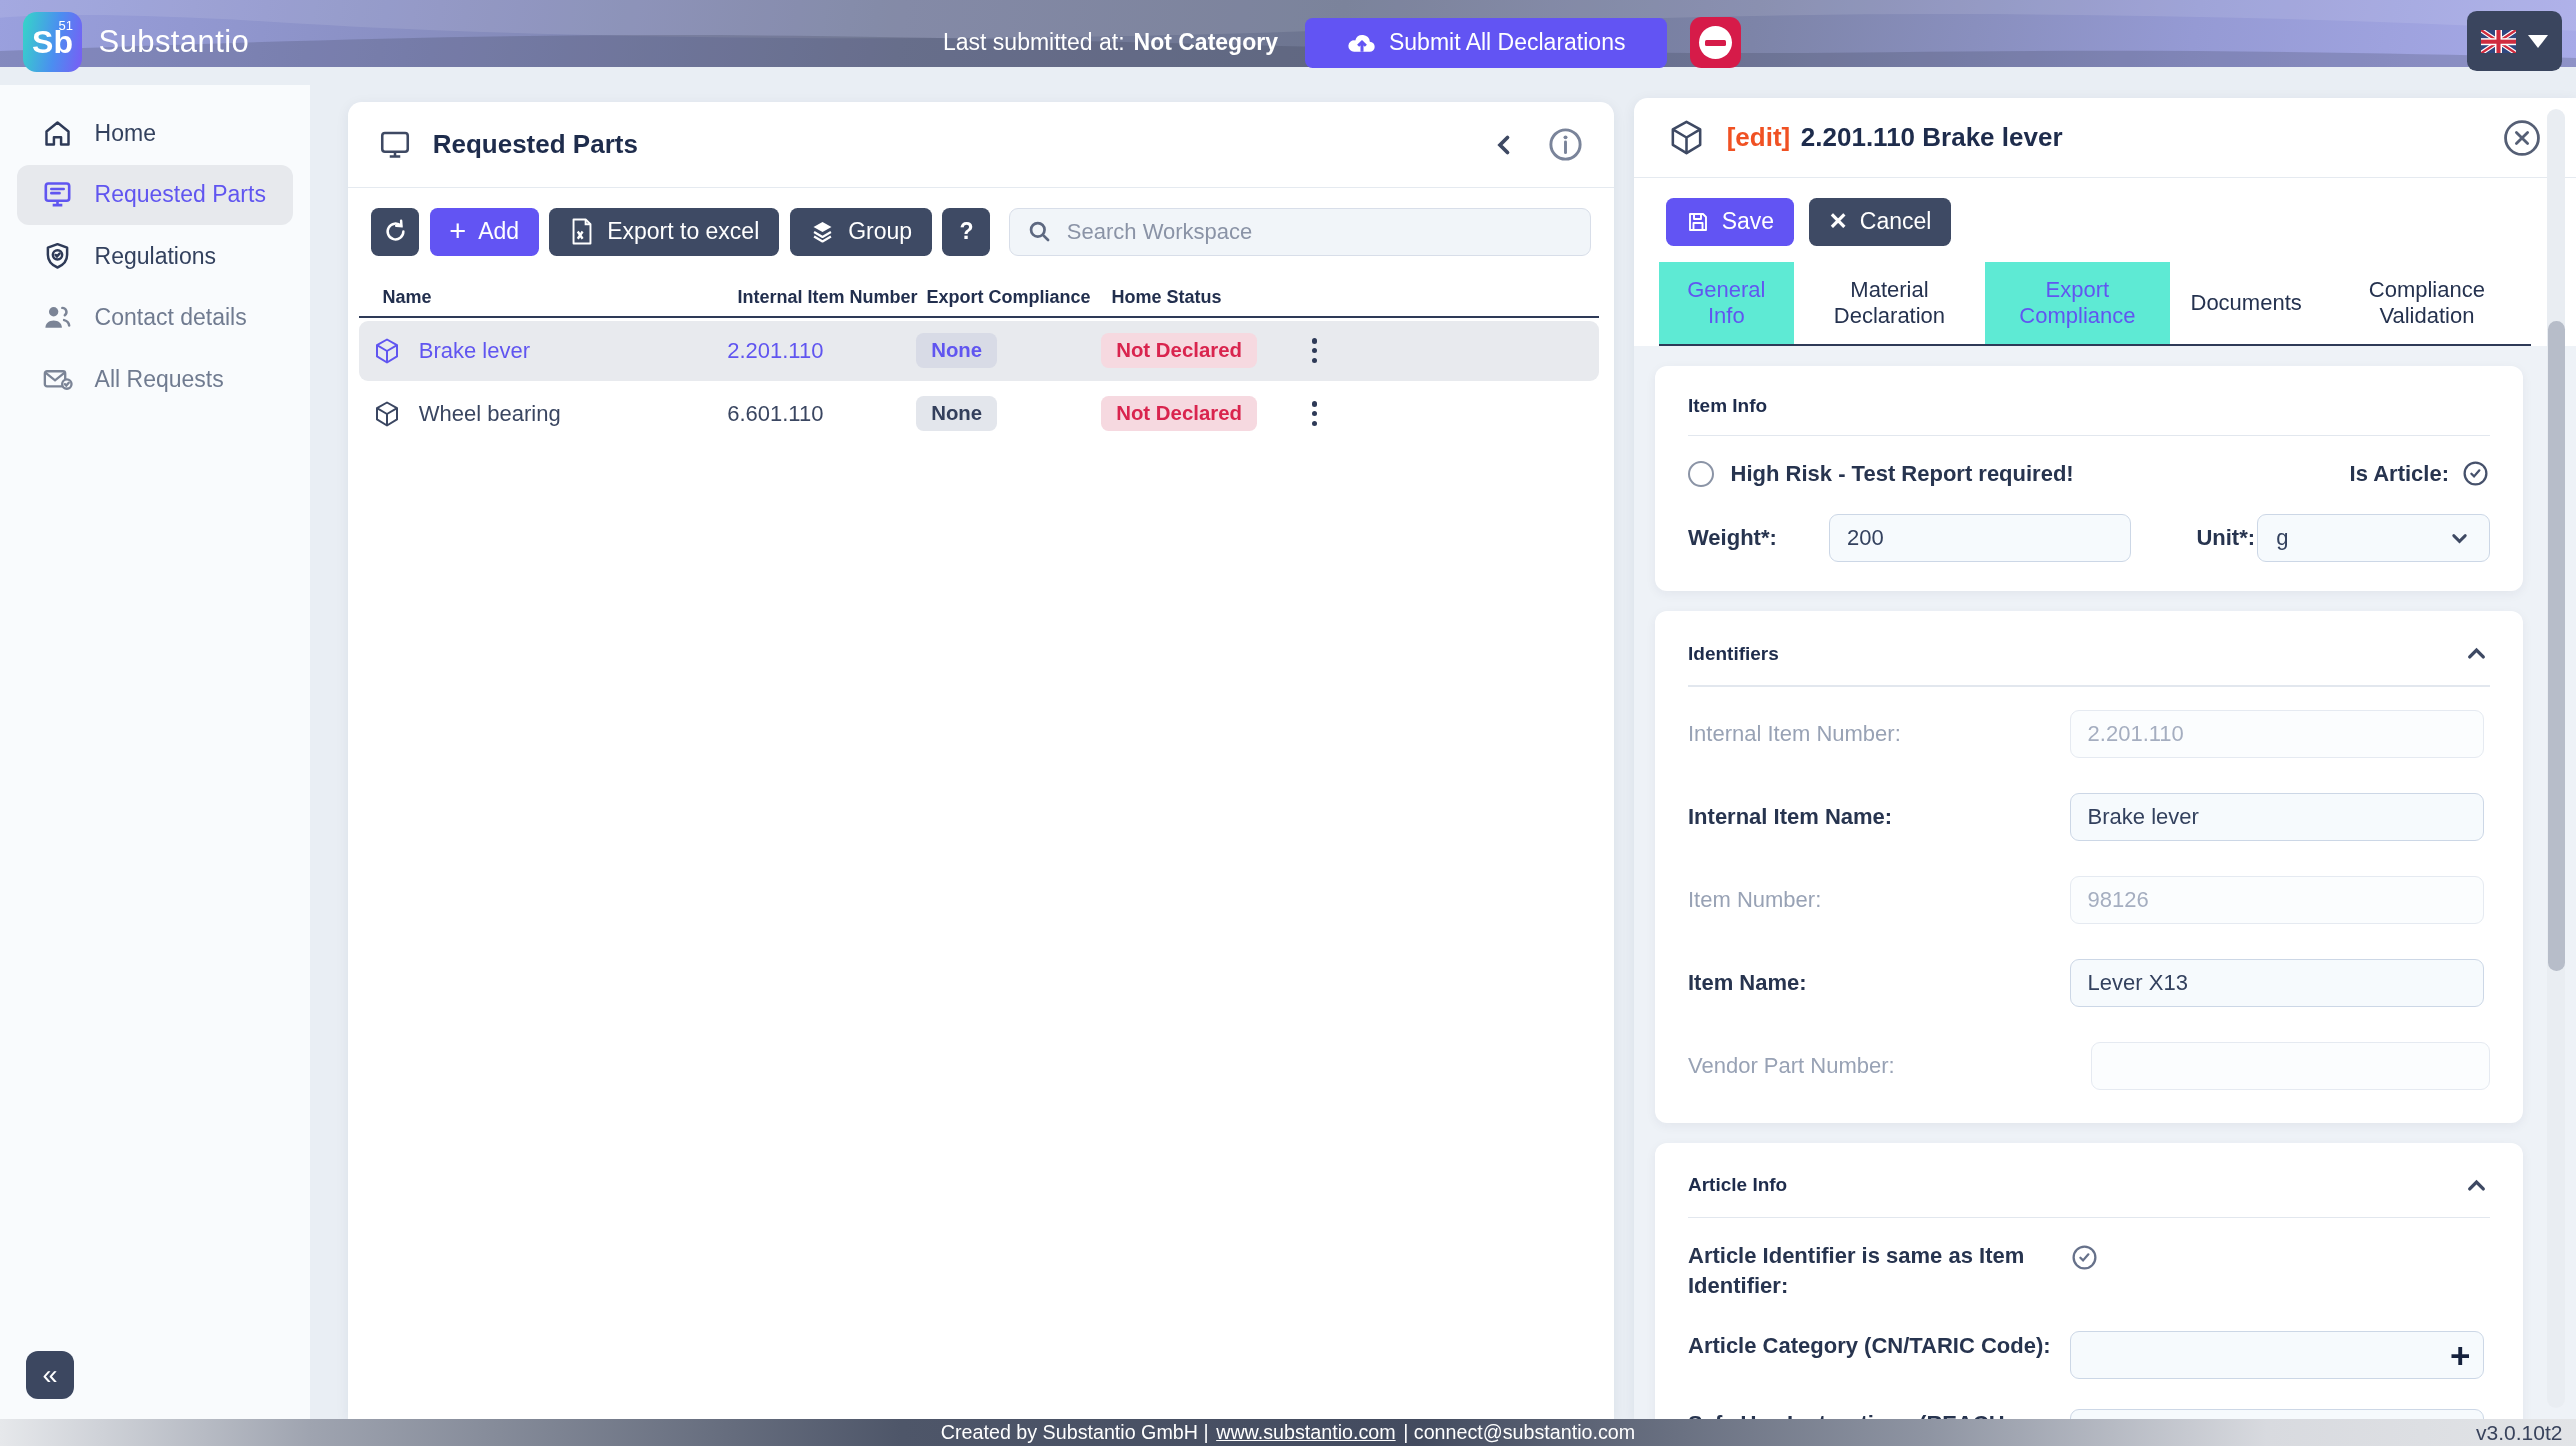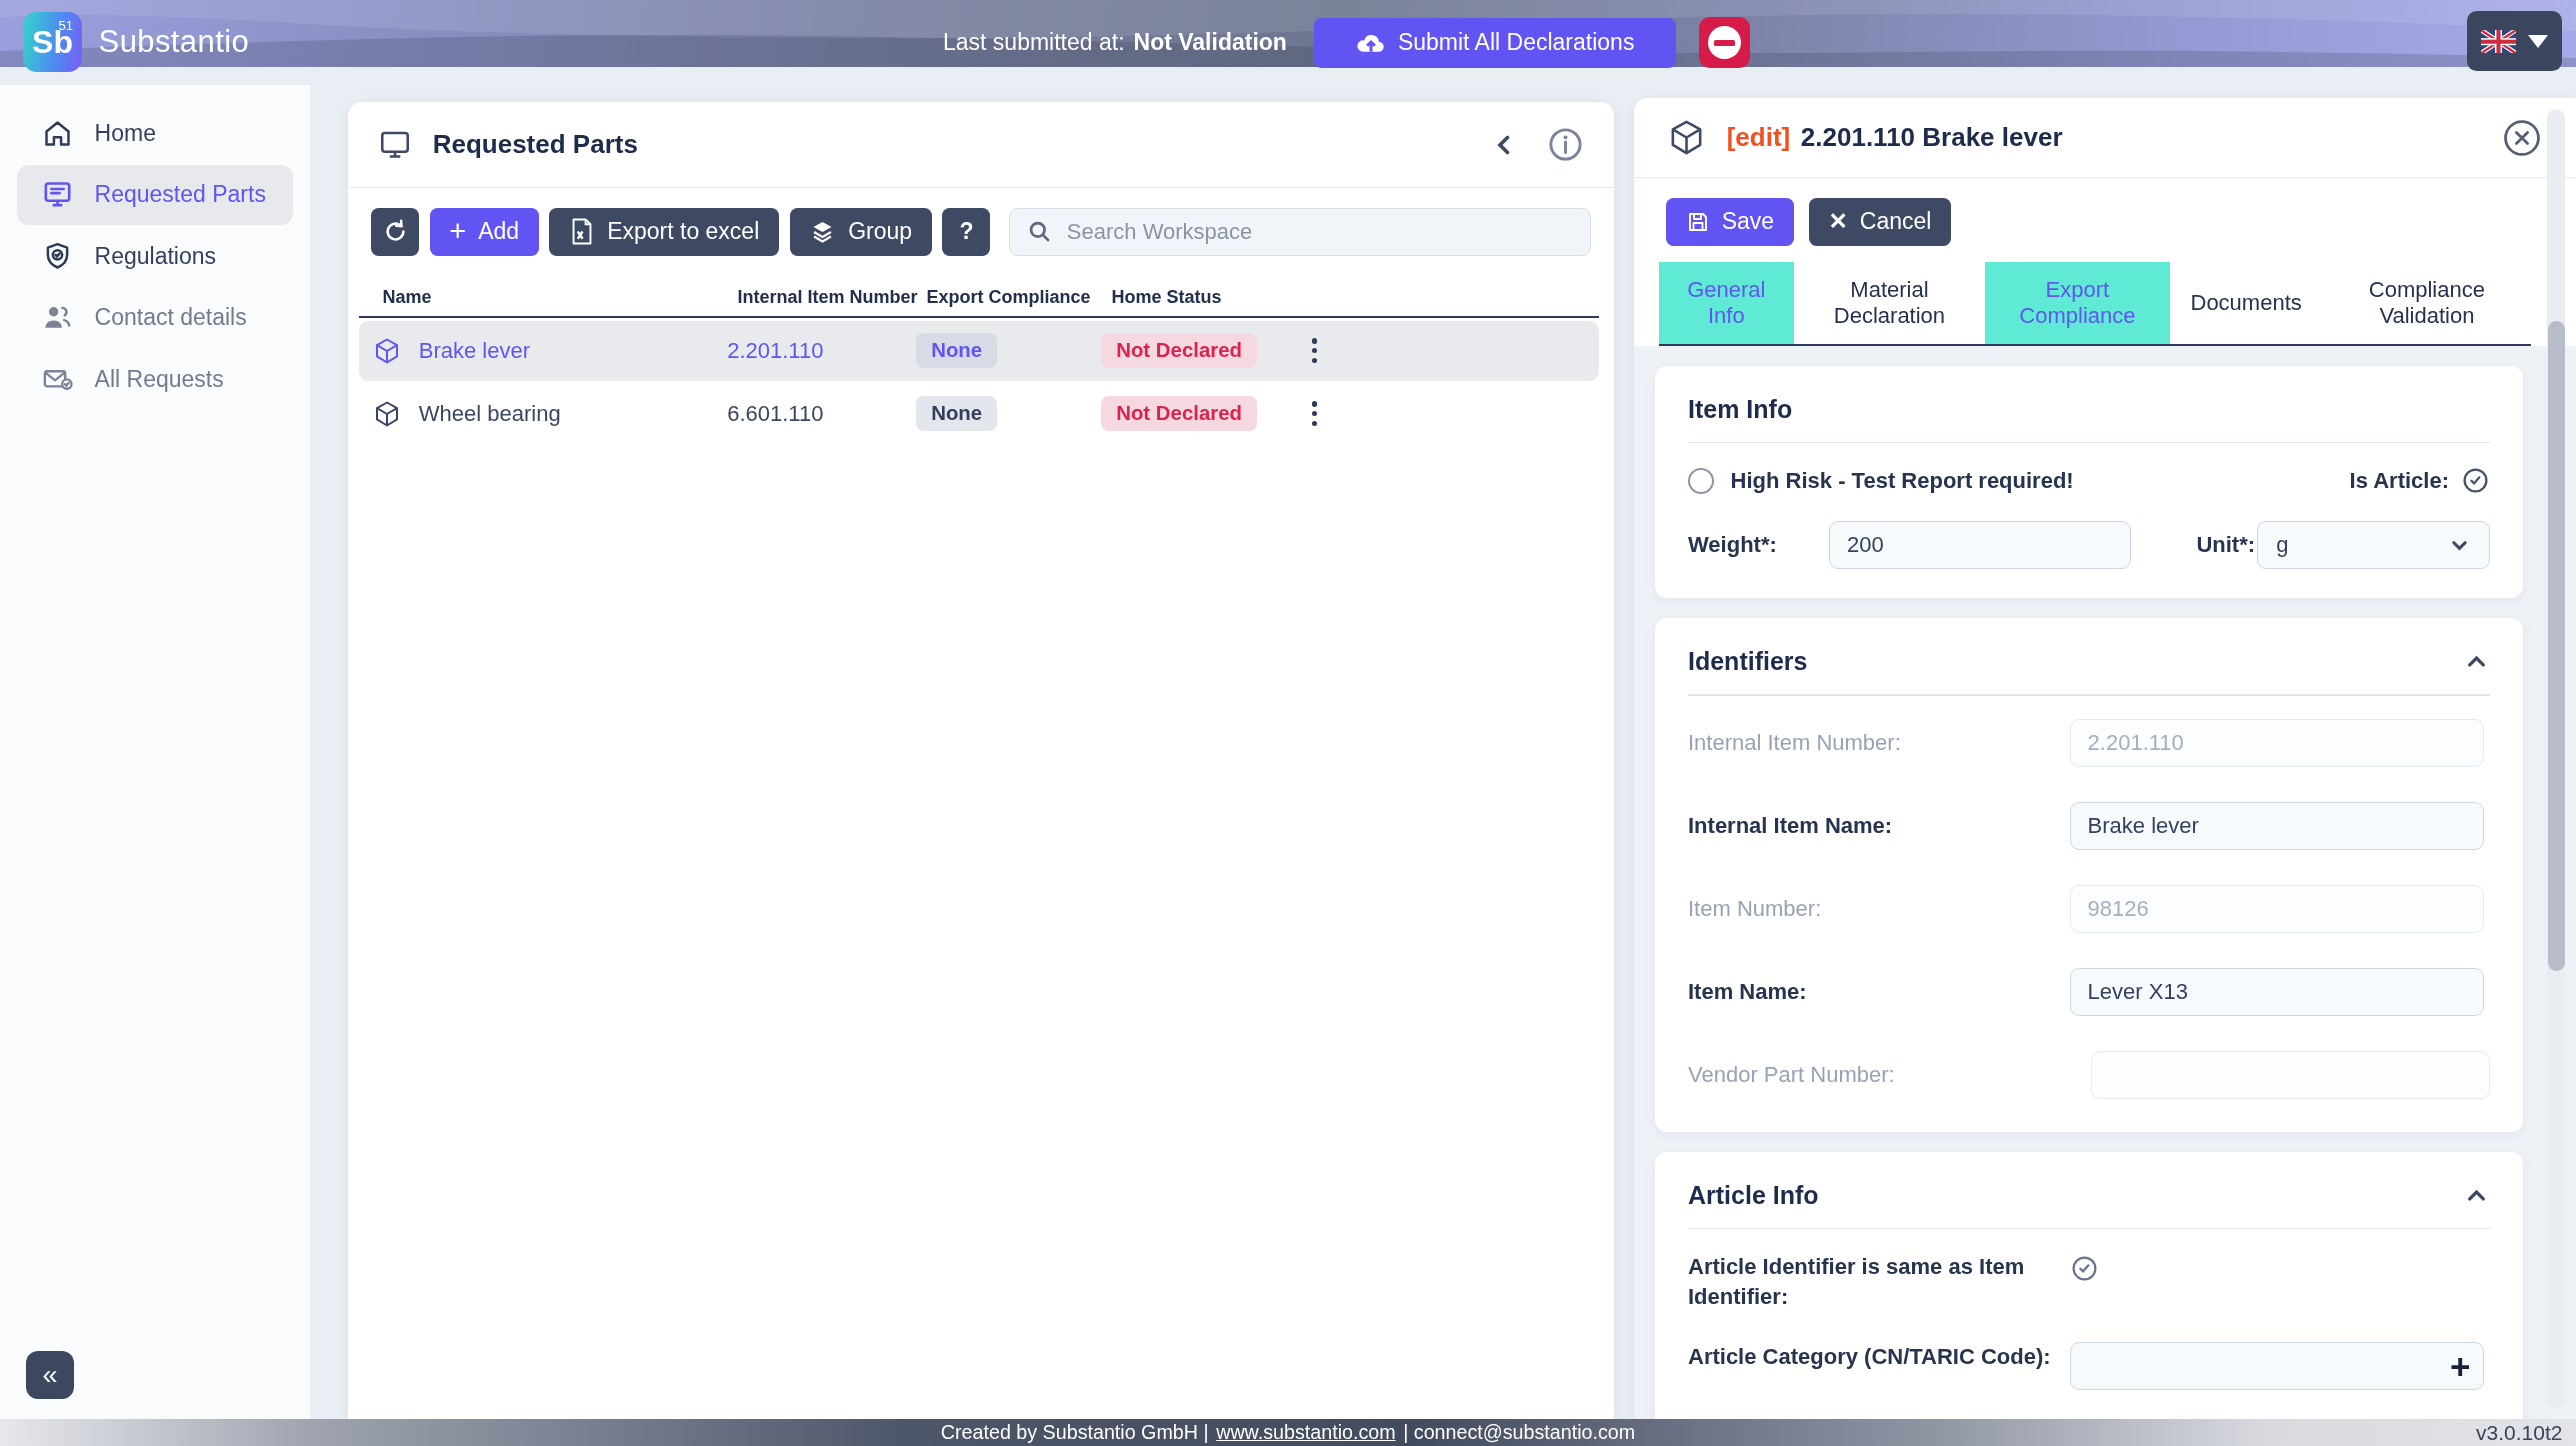--- a/index.html
+++ b/index.html
@@ -80,21 +80,21 @@
   .edit-tag { color:#f05123; font-size:26px; font-weight:600; margin-left:19.7px; }
   .p-title { color:#1e2c4c; font-size:26px; font-weight:600; margin-left:10.6px; }
   .p-actions { display:flex; gap:15px; padding:19.7px 32px 6px 32px; }
   .tabs { display:flex; margin:10.6px 45px 0 25px; border-bottom:2.3px solid #2e3a57; }
   .tab { padding:15px 21px; font-size:22px; color:#25324f; background:#fff; border:none; cursor:pointer; font-family:inherit; }
   .tab.active { background:#5eead4; color:#6156f0; }
   .p-content { flex:1; background:#eef2f7; padding:19.7px 53px 0 21px; overflow:hidden;
     display:flex; flex-direction:column; gap:19.7px; }
   .card { background:#fff; border-radius:12px; box-shadow:0 3px 10.6px rgba(30,40,70,.06); padding:29px 33px; }
   .card-title-row { display:flex; align-items:center; justify-content:space-between; }
-  .card-title { font-size:25px; font-weight:600; color:#1e2c4c; }
+  .card-title { font-size:19px; font-weight:600; color:#1e2c4c; }
   .card-div { height:1.5px; background:#e2e7ee; margin:18px 0 23px 0; }
   .risk-row { display:flex; align-items:center; }
   .radio { width:26px; height:26px; border-radius:50%; border:2.3px solid #8b94a6; background:#fff; cursor:pointer; }
   .risk-label { font-size:22px; font-weight:bold; color:#27344f; margin-left:16.6px; }
   .isarticle { margin-left:auto; display:flex; align-items:center; gap:12px; font-size:22px; font-weight:bold; color:#27344f; }
   .weight-row { display:flex; align-items:center; margin-top:26px; }
   .f-label { font-size:22px; font-weight:bold; color:#27344f; }
   .f-label.dim { font-weight:normal; color:#98a2b5; }
   .t-input { height:48px; border-radius:9px; border:1.5px solid #ccd7e6; background:#f6fafd; font-size:22px;
     color:#33415e; padding:0 16.6px; font-family:inherit; outline:none; }
@@ -134,21 +134,21 @@
   </svg>
   <div class="brandwrap">
     <div class="logo">
       <span>Sb</span>
       <sup>51</sup>
     </div>
     <div class="brandname">Substantio</div>
   </div>
   <div class="topcenter">
     <span class="lastsub">Last submitted at:</span>
-    <span class="lastsub"><b>Not Validation</b></span>
+    <span class="lastsub"><b>Not Category</b></span>
     <button class="submit-btn">
       <span>
         <svg width="30" height="24" viewBox="0 0 24 18">
           <path d="M6 16a4.6 4.6 0 1 1 .6-9.1A6 6 0 0 1 18.3 8 4 4 0 0 1 18 16H6z" fill="#fff"></path>
           <path d="M12 16V8.6 M8.9 11.2 12 8.2l3.1 3" stroke="#6254f3" stroke-width="2.4" fill="none"></path>
         </svg>
       </span>
       <span>Submit All Declarations</span>
     </button>
     <button class="stop-btn">

